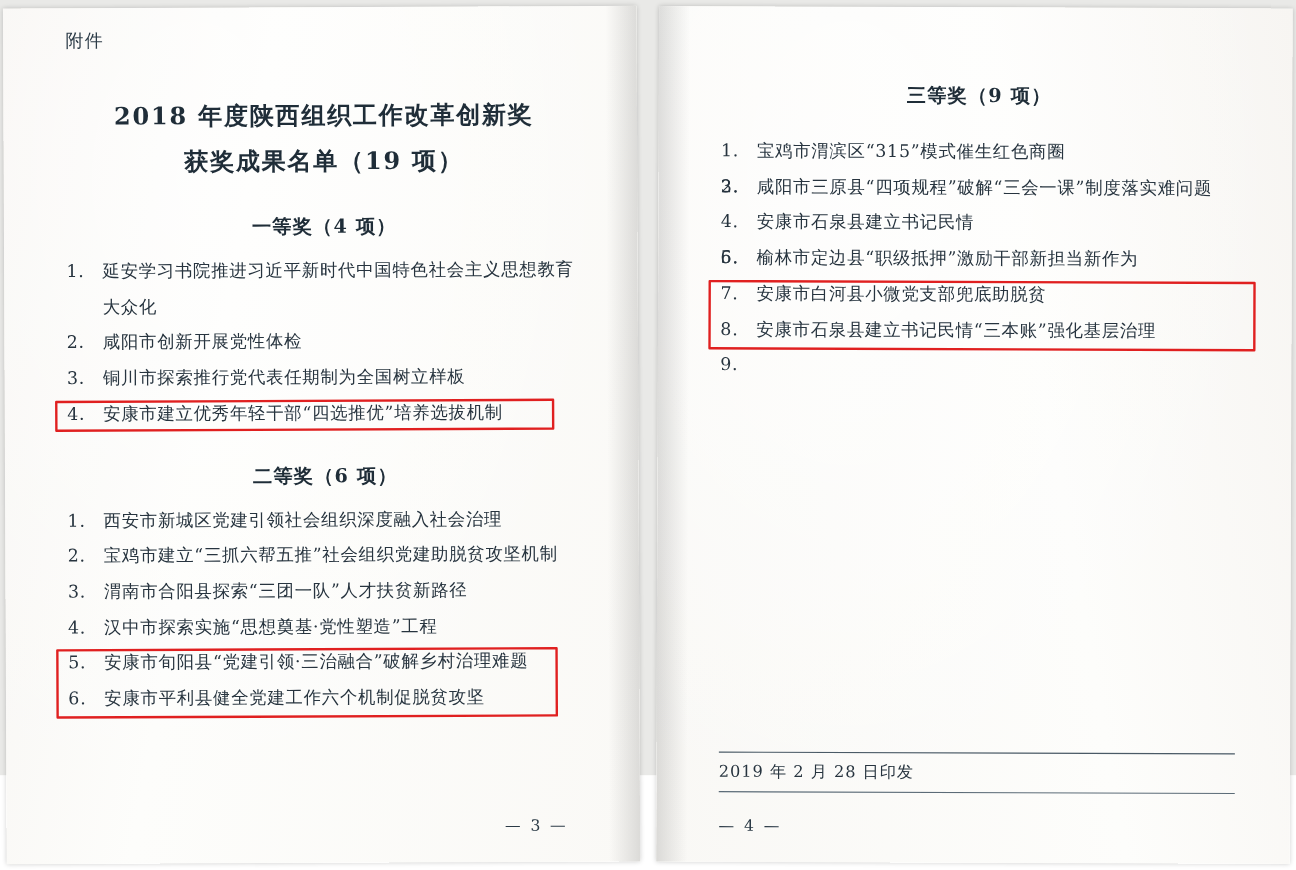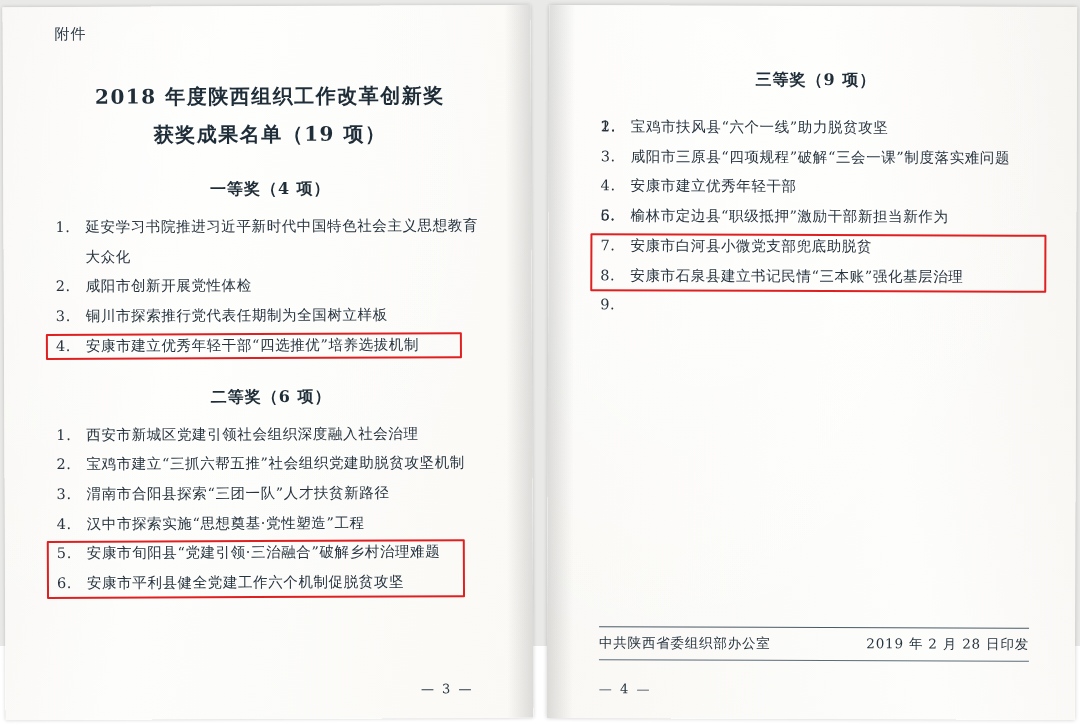--- a/index.html
+++ b/index.html
@@ -242,32 +242,32 @@
 
   <div class="page page-right">
     <div class="paper-grain"></div>
     <div class="page-inner" style="padding-top:60px;">
 
       <div class="section-head right-head">三等奖（9 项）</div>
 
       <ol class="items">
         <li>
           <span class="num">1.</span>
+          <span>宝鸡市渭滨区“315”模式催生红色商圈</span>
         </li>
         <li>
           <span class="num">2.</span>
-          <span>宝鸡市扶风县“六个一线”助力脱贫攻坚</span>
         </li>
         <li>
           <span class="num">3.</span>
           <span>咸阳市三原县“四项规程”破解“三会一课”制度落实难问题</span>
         </li>
         <li>
           <span class="num">4.</span>
-          <span>安康市建立优秀年轻干部</span>
+          <span>安康市石泉县建立书记民情</span>
         </li>
         <li>
           <span class="num">5.</span>
         </li>
         <li>
           <span class="num">6.</span>
           <span>榆林市定边县“职级抵押”激励干部新担当新作为</span>
         </li>
         <li style="position:relative;">
           <span class="num">7.</span>
@@ -279,21 +279,20 @@
           <span>安康市石泉县建立书记民情“三本账”强化基层治理</span>
         </li>
         <li>
           <span class="num">9.</span>
         </li>
       </ol>
 
       <div class="right-footer">
         <div class="rule"></div>
         <div class="footer-row">
-          <span>中共陕西省委组织部办公室</span>
           <span>2019 年 2 月 28 日印发</span>
         </div>
         <div class="rule thin"></div>
       </div>
 
       <div class="page-num-right">— 4 —</div>
     </div>
     <div class="shadow-edge-right"></div>
   </div>
 

